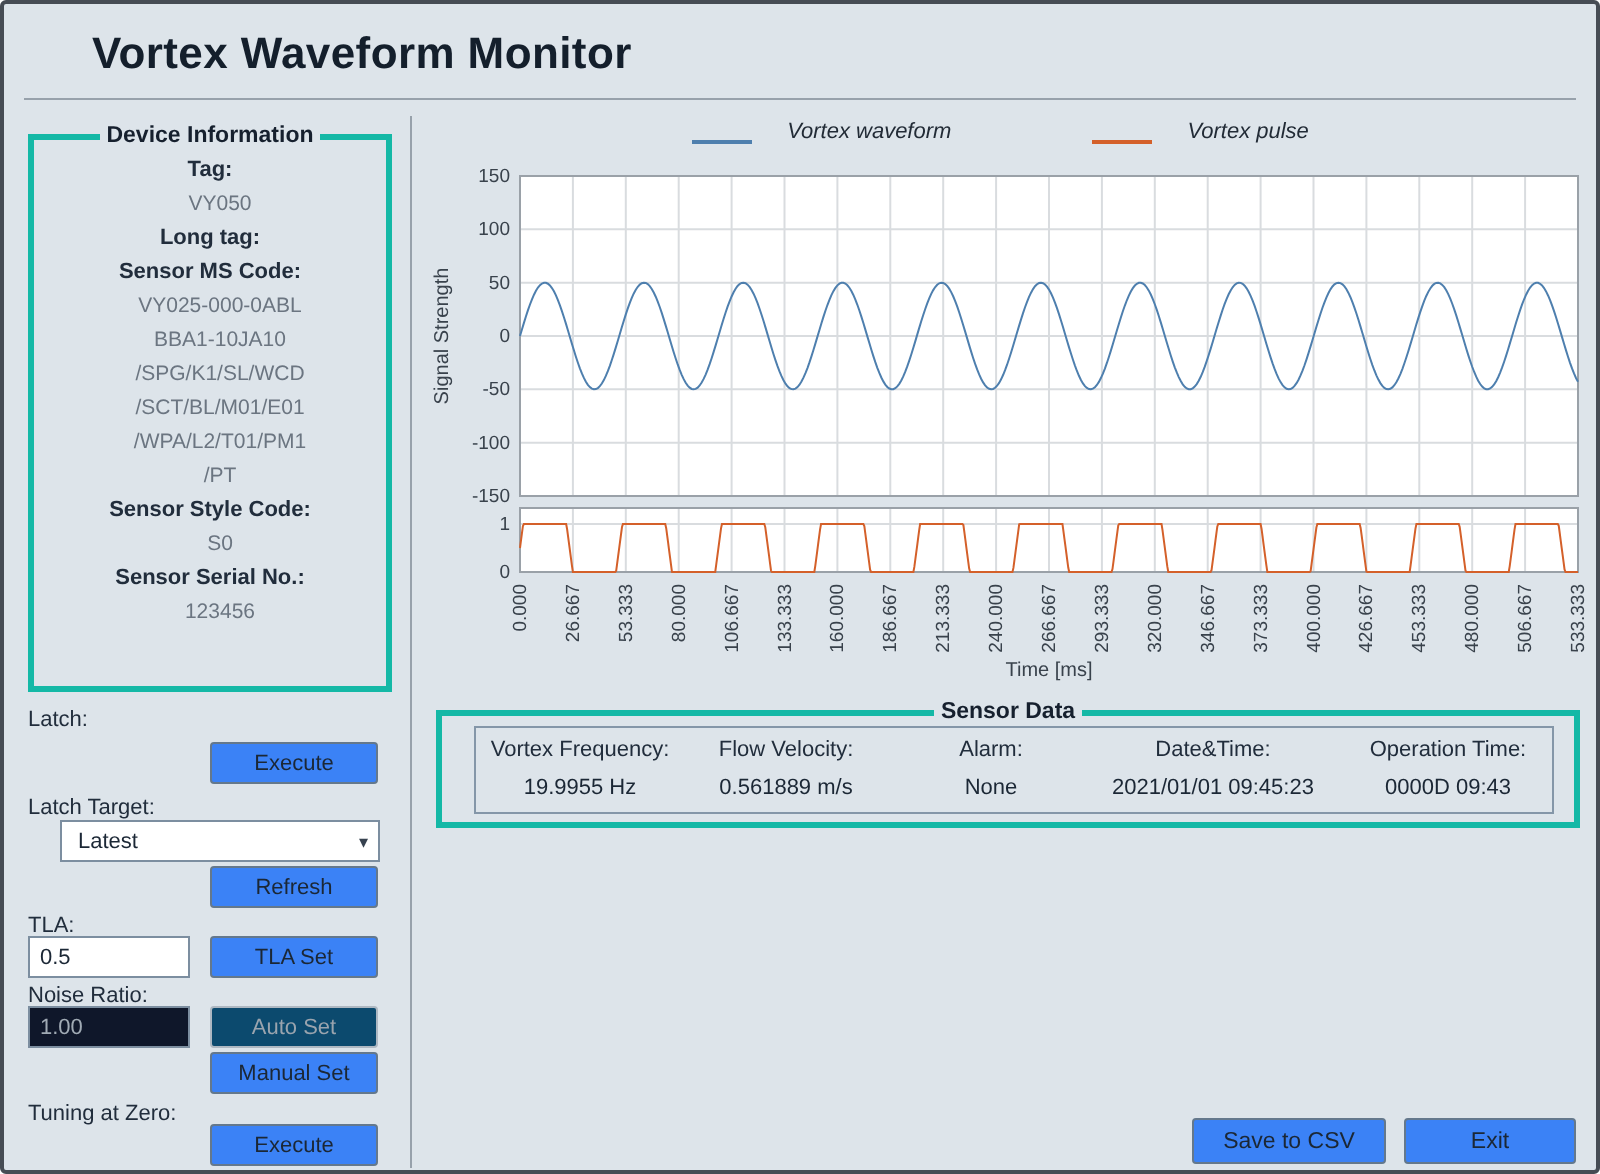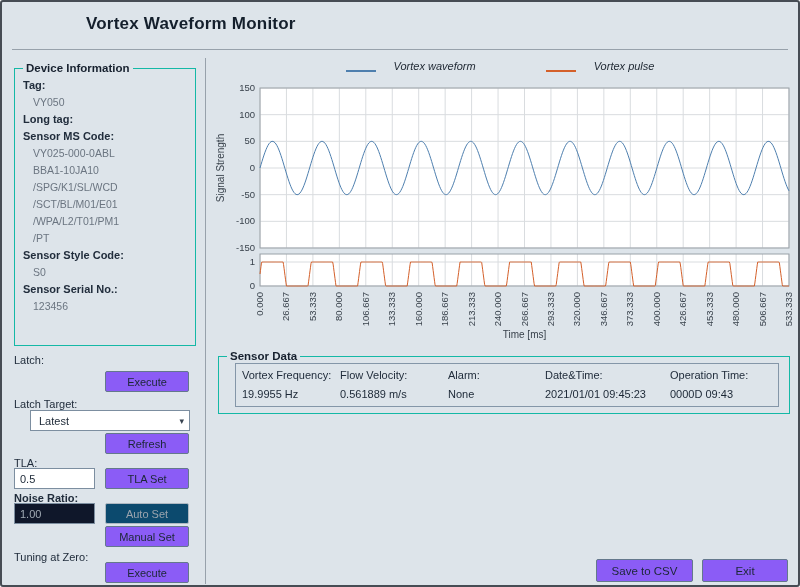--- a/index.html
+++ b/index.html
@@ -1,37 +1,37 @@
 <!DOCTYPE html>
 <html><head>
 <meta charset="utf-8">
 <title>Vortex Waveform Monitor</title>
 <style>
   * { box-sizing: border-box; margin: 0; padding: 0; }
   body { font-family: "Liberation Sans", sans-serif; background: #ffffff; }
   #window { position: relative; width: 800px; height: 587px; background: #dde4ea;
             border: 2px solid #464c54; border-radius: 3px; overflow: hidden; }
 
-  .app-title { position: absolute; left: 44px; top: 12px; font-size: 17px;
-               font-weight: bold; color: #141f2c; letter-spacing: .2px; margin-left: 40px; }
+  .app-title { position: absolute; left: 44px; top: 12px; font-size: 22px;
+               font-weight: bold; color: #141f2c; letter-spacing: .2px; }
   .title-sep { position: absolute; left: 10px; right: 10px; top: 47px; height: 1px; background: #97a1ab; }
 
   .left-panel { position: absolute; left: 10px; top: 56px; width: 188px; height: 526px; }
   .divider    { position: absolute; left: 203px; top: 56px; width: 1px; height: 526px; background: #97a1ab; }
   .right-panel{ position: absolute; left: 204px; top: 56px; width: 588px; height: 526px; }
 
-  fieldset.group { border: 1px solid #14b8a6; color: #16202e; padding: 0 8px 6px 8px; }
+  fieldset.group { border: 3px solid #14b8a6; color: #16202e; padding: 0 8px 6px 8px; text-align: center; }
   fieldset.group legend { font-weight: bold; font-size: 11.5px; padding: 0 3px; color: #16202e; }
   #device-group { position: absolute; left: 2px; top: 4px; width: 182px; height: 284px; }
   .dev-label { font-weight: bold; font-size: 11px; line-height: 12px; color: #212d3c; margin-top: 5px; }
   .dev-value { font-size: 10.5px; line-height: 12px; color: #6b7581; margin-top: 5px; padding-left: 10px; }
 
   .ctl-label { position: absolute; font-size: 11px; color: #212d3c; white-space: nowrap; }
   .btn { position: absolute; font-family: inherit; font-size: 11px; color: #1b2735;
-         background: #8b5cf6; border: 1px solid #64788c; border-radius: 2px; cursor: pointer; }
+         background: #3b82f6; border: 1px solid #64788c; border-radius: 2px; cursor: pointer; }
   .btn.disabled { color: #9aa4ae; background: #0c4a6e; border-color: #aeb8c2; cursor: default; }
   .tinput { position: absolute; font-family: inherit; font-size: 11px; color: #1b2735;
             background: #ffffff; border: 1px solid #7c8ea0; padding: 0 5px; }
   .tinput.disabled { color: #a0aab4; background: #0f172a; }
   .combo { position: absolute; background: #ffffff; border: 1px solid #7c8ea0; font-size: 11px;
            color: #1b2735; display: flex; align-items: center; justify-content: space-between;
            padding: 0 5px 0 8px; cursor: pointer; }
   .combo-arrow { font-size: 9px; color: #374250; }
 
   .legend { position: absolute; left: 0; top: 2px; width: 100%; display: flex;
@@ -84,21 +84,21 @@
     <div class="combo" style="left:18px; top:352px; width:160px; height:21px;">
       <span>Latest</span>
       <span class="combo-arrow">▾</span>
     </div>
     <button class="btn" style="left:93px; top:375px; width:84px; height:21px;">Refresh</button>
 
     <div class="ctl-label" style="left:2px; top:399px;">TLA:</div>
     <input class="tinput" style="left: 2px; top: 410px; width: 81px; height: 21px;" value="0.5">
     <button class="btn" style="left:93px; top:410px; width:84px; height:21px;">TLA Set</button>
 
-    <div class="ctl-label" style="left:2px; top:434px;font-weight:bold;">Noise Ratio:</div>
+    <div class="ctl-label" style="left:2px; top:434px;">Noise Ratio:</div>
     <input class="tinput disabled" style="left: 2px; top: 445px; width: 81px; height: 21px;" disabled="" value="1.00">
     <button class="btn disabled" style="left:93px; top:445px; width:84px; height:21px;" disabled="">Auto Set</button>
     <button class="btn" style="left:93px; top:468px; width:84px; height:21px;">Manual Set</button>
 
     <div class="ctl-label" style="left:2px; top:493px;">Tuning at Zero:</div>
     <button class="btn" style="left:93px; top:504px; width:84px; height:21px;">Execute</button>
   </div>
 
   <div class="divider"></div>
 

